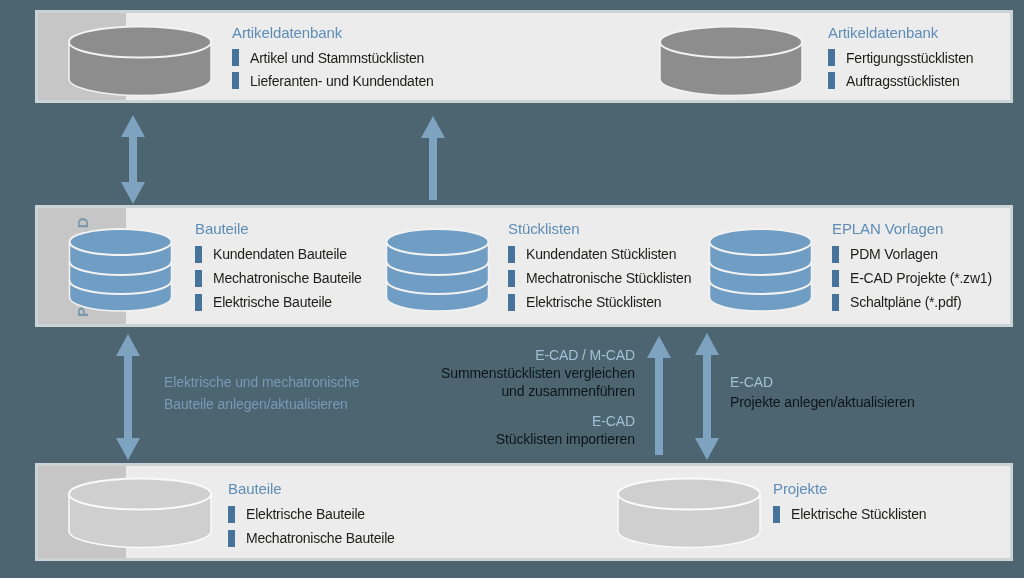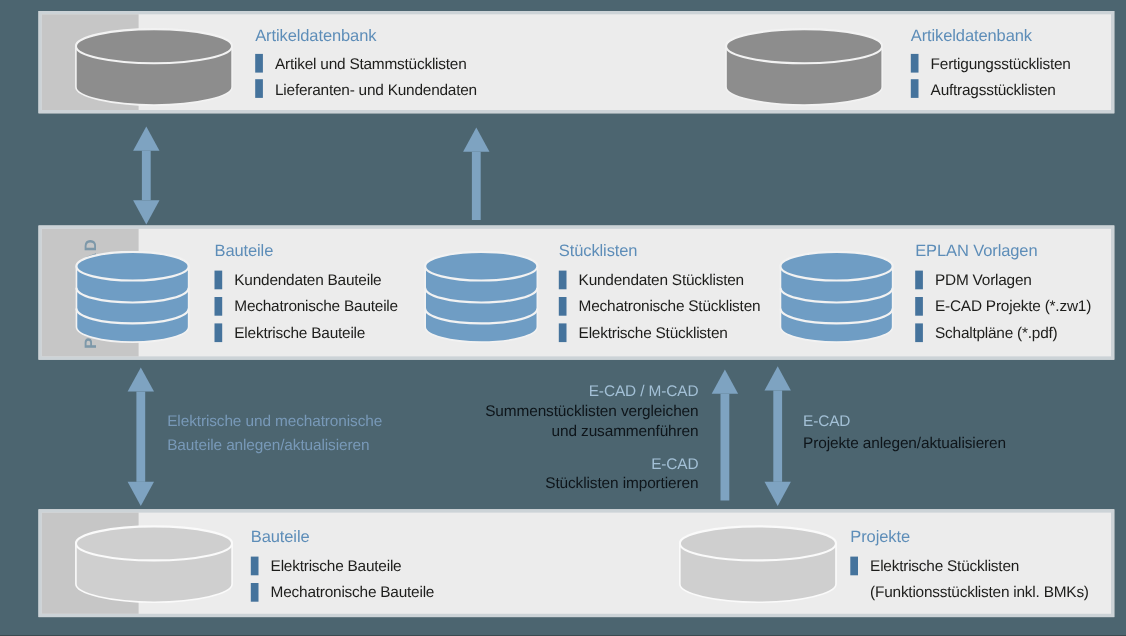--- a/index.html
+++ b/index.html
@@ -38,21 +38,21 @@
   .note{padding-left:18px;}
 
   .cyl{position:absolute;}
 
   .arrow{position:absolute;width:24px;display:flex;flex-direction:column;align-items:center;}
   .head-up{width:0;height:0;border-left:12px solid transparent;border-right:12px solid transparent;border-bottom:22px solid var(--arrow);flex:none;}
   .head-down{width:0;height:0;border-left:12px solid transparent;border-right:12px solid transparent;border-top:22px solid var(--arrow);flex:none;}
   .shaft{width:8px;flex:1;background:var(--arrow);}
 
   .conn-label{position:absolute;font-weight:normal;font-size:14px;letter-spacing:-0.1px;white-space:nowrap;}
-  .lbl-left{left:152px;top:371px;line-height:22px;color:var(--lbl-blue);}
+  .lbl-left{left:164px;top:371px;line-height:22px;color:var(--lbl-blue);}
   .lbl-mid{right:389px;top:346px;line-height:18px;text-align:right;}
   .lbl-right{left:730px;top:372px;line-height:20px;}
   .tag{color:var(--lbl-light);}
   .dark{color:var(--lbl-dark);}
   .gap-top{margin-top:12px;}
 </style>
 </head>
 <body>
 
 <div class="stage">
@@ -237,19 +237,16 @@
     <svg class="cyl" style="left:579px;top:11px" width="144" height="72" viewBox="0 0 144 72">
       <path d="M1 17 L1 54 C1 62.8 33 70.5 72 70.5 C111 70.5 143 62.8 143 54 L143 17 Z" fill="#cfcfcf" stroke="#fafafa" stroke-width="1.5"></path>
       <ellipse cx="72" cy="17" rx="71" ry="15.5" fill="#cfcfcf" stroke="#fafafa" stroke-width="2"></ellipse>
     </svg>
     <div class="group" style="left:735px;top:14px">
       <div class="heading">Projekte</div>
       <div class="row row-t">
         <span class="bullet"></span>
         <span class="itext">Elektrische Stücklisten</span>
       </div>
-      <div class="row row-t">
-        <span class="itext note">(Funktionsstücklisten inkl. BMKs)</span>
-      </div>
     </div>
   </div>
 
 </div>
 
 </body></html>

